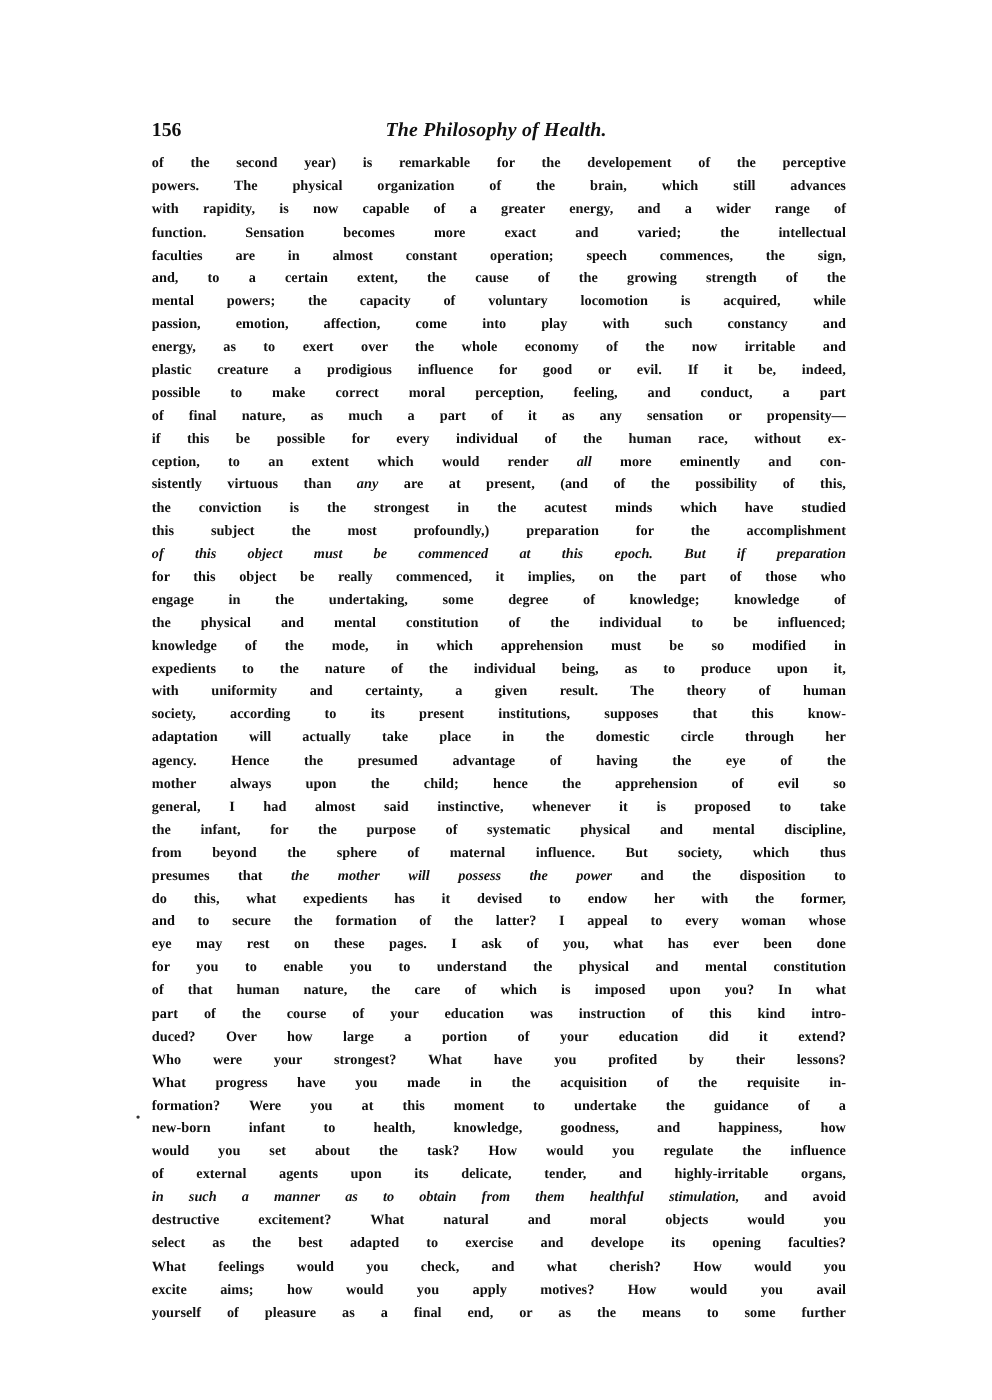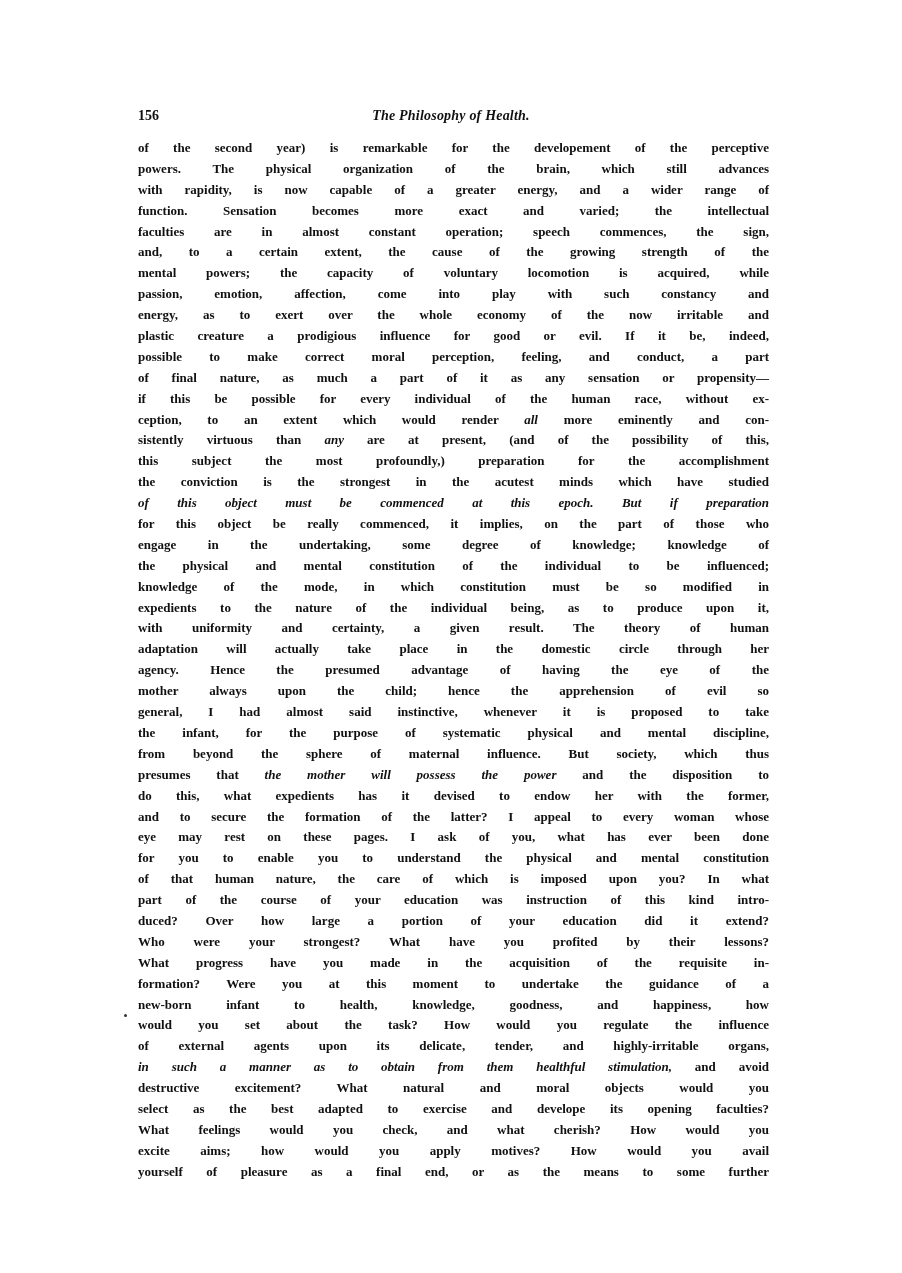--- a/index.html
+++ b/index.html
@@ -17,21 +17,21 @@
     }
     .page {
       position: absolute;
       left: 138px;
       top: 108px;
       width: 631px;
     }
     .running-head {
       position: relative;
       height: 24px;
-      font-size: 14px;
+      font-size: 18px;
       font-weight: bold;
     }
     .page-number {
       position: absolute;
       left: 0;
       top: 0;
     }
     .running-title {
       position: absolute;
       left: 0;
@@ -85,29 +85,30 @@
       <div class="line">and, to a certain extent, the cause of the growing strength of the</div>
       <div class="line">mental powers; the capacity of voluntary locomotion is acquired, while</div>
       <div class="line">passion, emotion, affection, come into play with such constancy and</div>
       <div class="line">energy, as to exert over the whole economy of the now irritable and</div>
       <div class="line">plastic creature a prodigious influence for good or evil. If it be, indeed,</div>
       <div class="line">possible to make correct moral perception, feeling, and conduct, a part</div>
       <div class="line">of final nature, as much a part of it as any sensation or propensity—</div>
       <div class="line">if this be possible for every individual of the human race, without ex-</div>
       <div class="line">ception, to an extent which would render <i>all</i> more eminently and con-</div>
       <div class="line">sistently virtuous than <i>any</i> are at present, (and of the possibility of this,</div>
+      <div class="line">the conviction is the strongest in the acutest minds which have studied</div>
       <div class="line">this subject the most profoundly,) preparation for the accomplishment</div>
-      <div class="line">the conviction is the strongest in the acutest minds which have studied</div>
       <div class="line"><i>of this object must be commenced at this epoch.</i> <i>But if preparation</i></div>
       <div class="line">for this object be really commenced, it implies, on the part of those who</div>
       <div class="line">engage in the undertaking, some degree of knowledge; knowledge of</div>
       <div class="line">the physical and mental constitution of the individual to be influenced;</div>
-      <div class="line">knowledge of the mode, in which constitution must be so modified in</div>
+      <div class="line">knowledge of the mode, in which apprehension must be so modified in</div>
       <div class="line">expedients to the nature of the individual being, as to produce upon it,</div>
       <div class="line">with uniformity and certainty, a given result. The theory of human</div>
+      <div class="line">society, according to its present institutions, supposes that this know-</div>
       <div class="line">adaptation will actually take place in the domestic circle through her</div>
       <div class="line">agency. Hence the presumed advantage of having the eye of the</div>
       <div class="line">mother always upon the child; hence the apprehension of evil so</div>
       <div class="line">general, I had almost said instinctive, whenever it is proposed to take</div>
       <div class="line">the infant, for the purpose of systematic physical and mental discipline,</div>
       <div class="line">from beyond the sphere of maternal influence. But society, which thus</div>
       <div class="line">presumes that <i>the mother will possess the power</i> and the disposition to</div>
       <div class="line">do this, what expedients has it devised to endow her with the former,</div>
       <div class="line">and to secure the formation of the latter? I appeal to every woman whose</div>
       <div class="line">eye may rest on these pages. I ask of you, what has ever been done</div>

